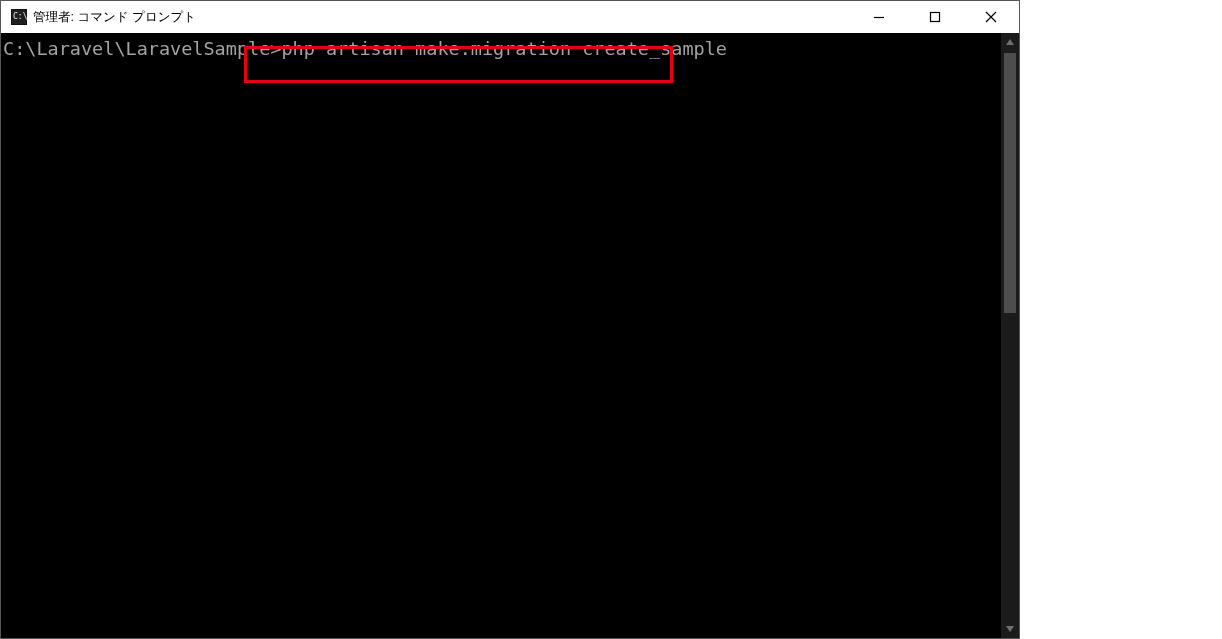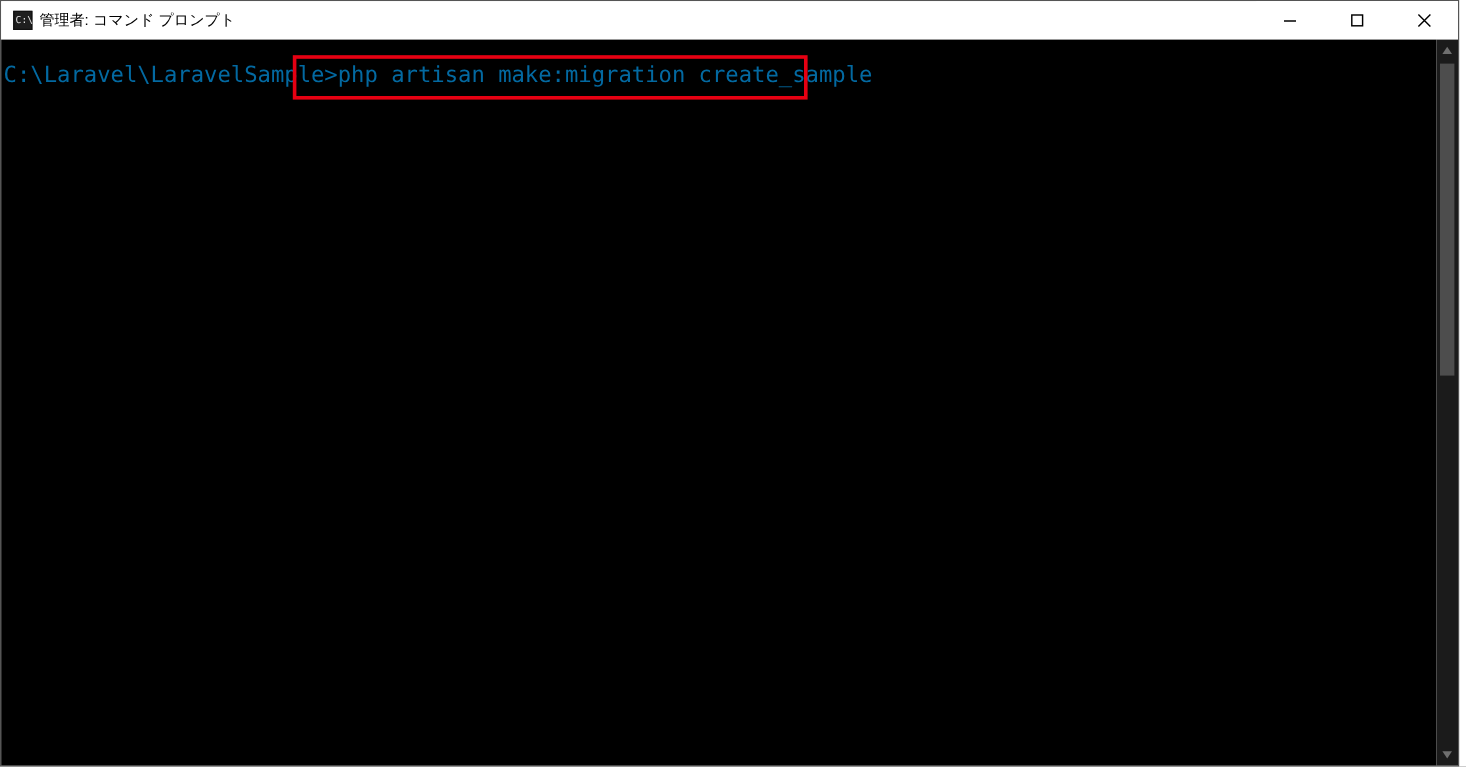--- a/index.html
+++ b/index.html
@@ -1,27 +1,27 @@
 <!DOCTYPE html>
 <html><head>
   <meta charset="utf-8">
   <style>
     * { margin:0; padding:0; box-sizing:border-box; }
     html, body { width:1222px; height:639px; font-family:"Segoe UI","Meiryo",sans-serif; overflow:hidden; }
-    .window { width:1216px; height:639px; border:1px solid #555; background:#fff; display:flex; flex-direction:column;justify-content:center; }
+    .window { width:1020px; height:639px; border:1px solid #555; background:#fff; display:flex; flex-direction:column;justify-content:center; }
     .titlebar { height:32px; background:#fff; display:flex; align-items:center; position:relative; }
     .titlebar .app-icon { width:16px; height:16px; margin:0 6px 0 10px; background:#1f1f1f; border:1px solid #111; position:relative; }
     .titlebar .app-icon::after { content:"C:\\"; color:#e5e5e5; font:8px/1 Consolas, monospace; position:absolute; left:1px; top:3px; }
     .titlebar .title-text { font-size:12.5px; color:#000; white-space:nowrap; }
     .window-controls { position:absolute; right:0; top:0; height:32px; display:flex; }
     .ctrl-btn { width:56px; height:32px; display:flex; align-items:center; justify-content:center; background:#fff; }
     .ctrl-btn svg { display:block; }
     .ctrl-btn .glyph { stroke:#000; stroke-width:1.2; fill:none; }
     .terminal-wrap { flex:1; display:flex; flex-direction:row; min-height:0; }
-    .terminal { flex:1; background:#000; color:#0369a1; font:18.5px/1.35 "MS Gothic","Consolas",monospace; padding:18px 2px 0 2px; position:relative; overflow:hidden; }
+    .terminal { flex:1; background:#000; color:#a3a3a3; font:18.5px/1.35 "MS Gothic","Consolas",monospace; padding:4px 2px 0 2px; position:relative; overflow:hidden; }
     .term-line { white-space:pre; letter-spacing:0; }
     .annot-box { position:absolute; border:3px solid #e60012; pointer-events:none; }
     .scrollbar { width:18px; background:#1b1b1b; position:relative; }
     .scroll-arrow { width:18px; height:18px; display:flex; align-items:center; justify-content:center; position:absolute; left:0; }
     .scroll-arrow.up { top:0; }
     .scroll-arrow.down { bottom:0; }
     .scroll-arrow svg { display:block; }
     .scroll-thumb { position:absolute; left:3px; top:20px; width:12px; height:260px; background:#4d4d4d; }
   </style>
 </head>

